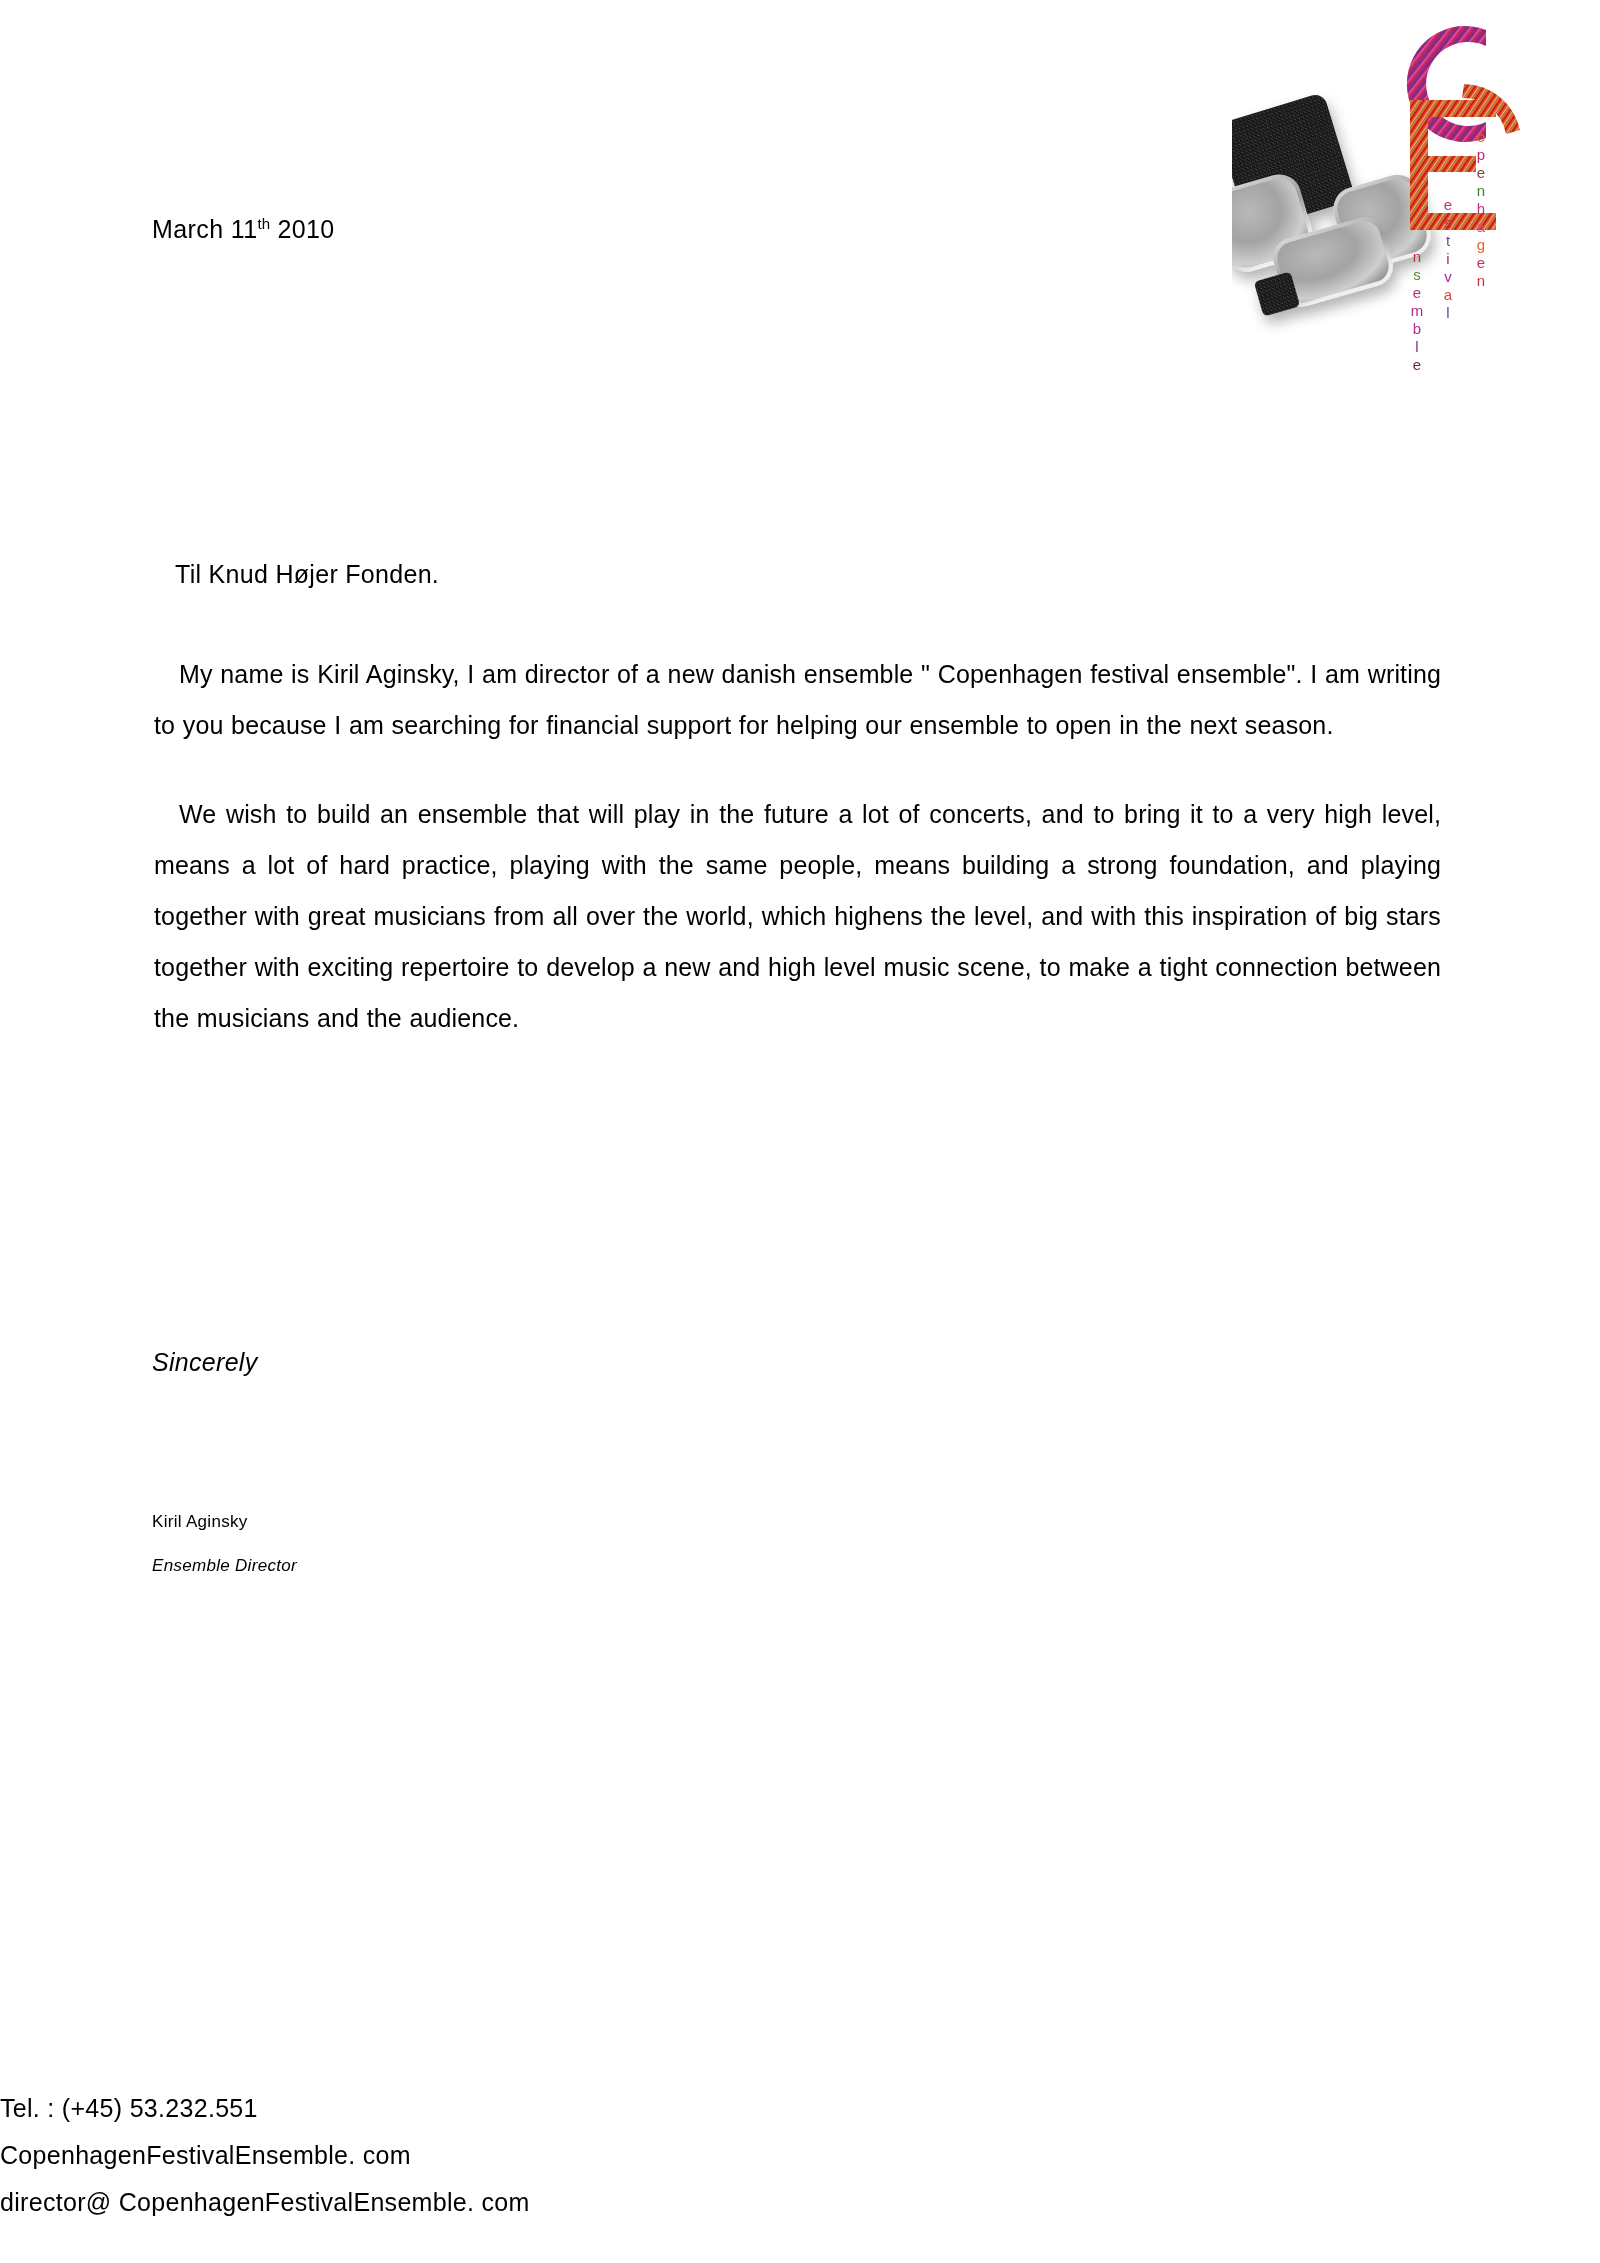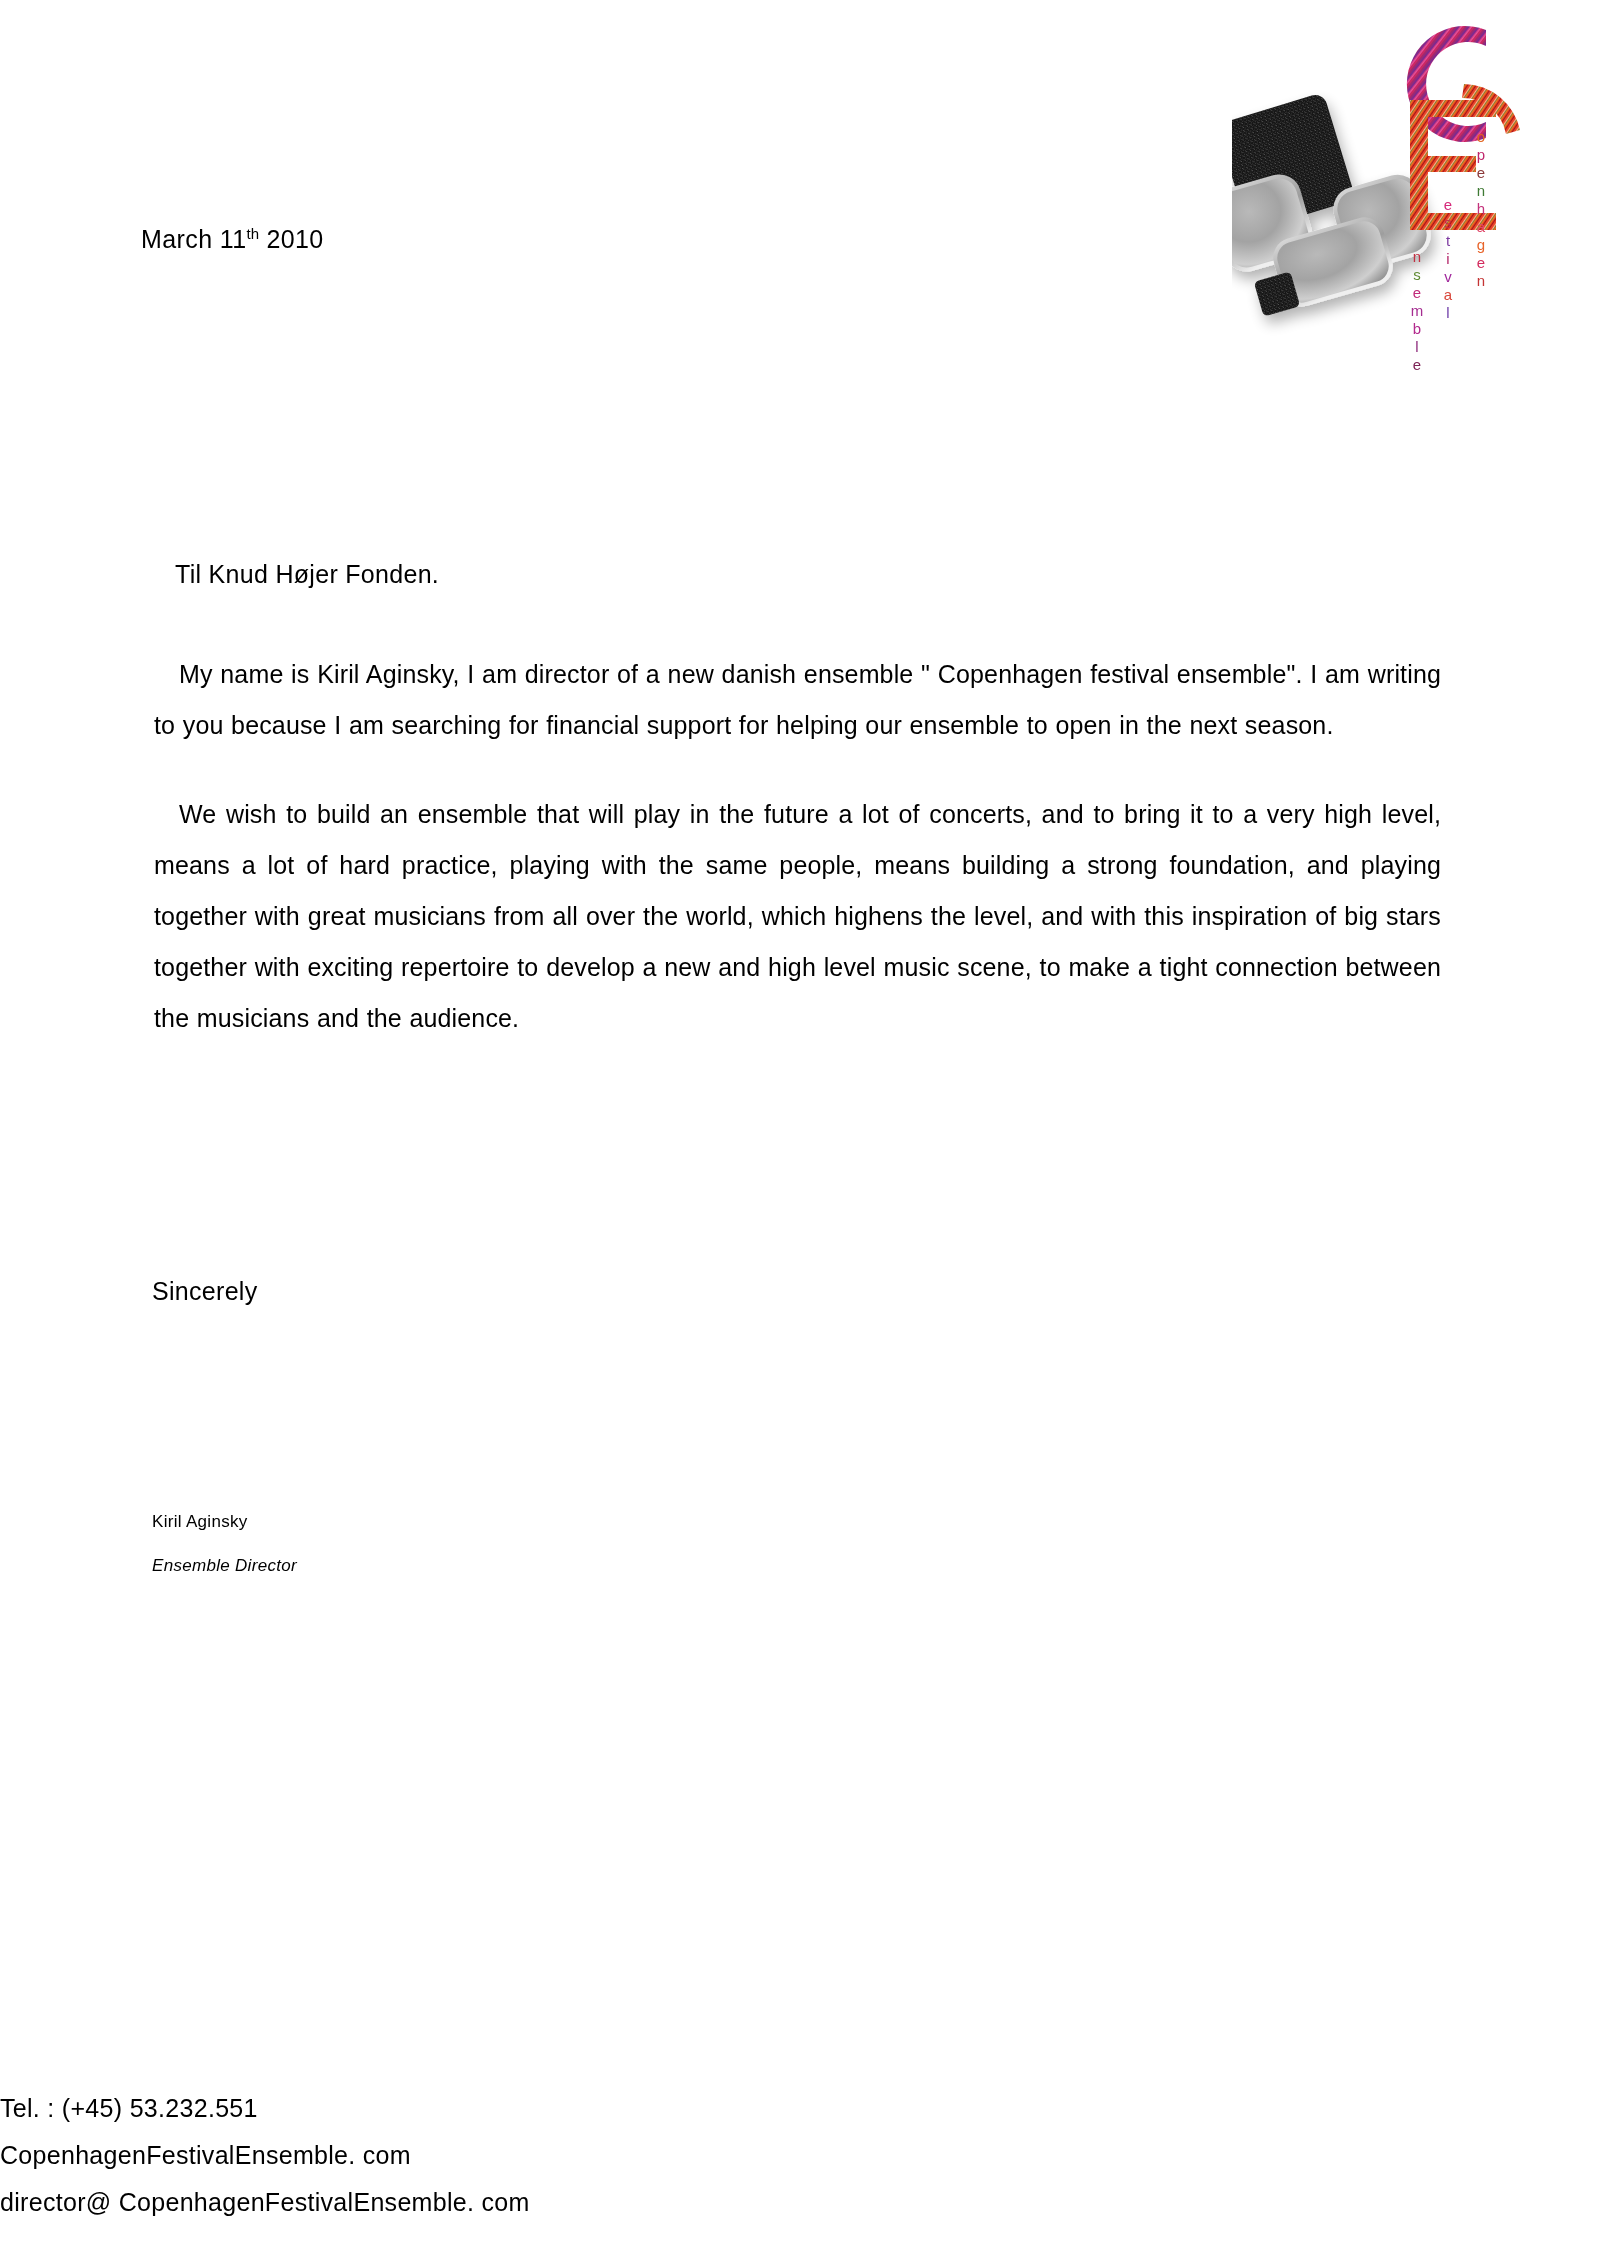--- a/index.html
+++ b/index.html
@@ -25,26 +25,25 @@
     left: 1232px;
     top: 14px;
     width: 340px;
     height: 400px;
   }
   .logo svg { display: block; }
 
   
   .date-line {
     position: absolute;
-    left: 141px;
+    left: 152px;
     top: 215px;
     font-size: 25px;
     letter-spacing: 0.4px;
     white-space: nowrap;
-    margin-top: 10px;
   }
   .date-line sup {
     font-size: 15px;
     vertical-align: super;
     letter-spacing: 0;
   }
 
   
   .letter-body {
     position: absolute;
@@ -65,23 +64,24 @@
     letter-spacing: 0.15px;
     margin: 0 0 38px 1px;
     word-spacing: 0.5px;
   }
   .para.last { margin-bottom: 0; }
 
   
   .signoff {
     position: absolute;
     left: 152px;
-    top: 1277px;
-    font-size: 25px;
-    letter-spacing: 0.3px;
+    top: 1348px;
+    font-size: 25px;
+    letter-spacing: 0.3px;
+    font-style: italic;
   }
   .sig-block {
     position: absolute;
     left: 152px;
     top: 1500px;
     font-size: 17px;
     line-height: 44px;
     letter-spacing: 0.3px;
   }
   .sig-title { font-style: italic; }

